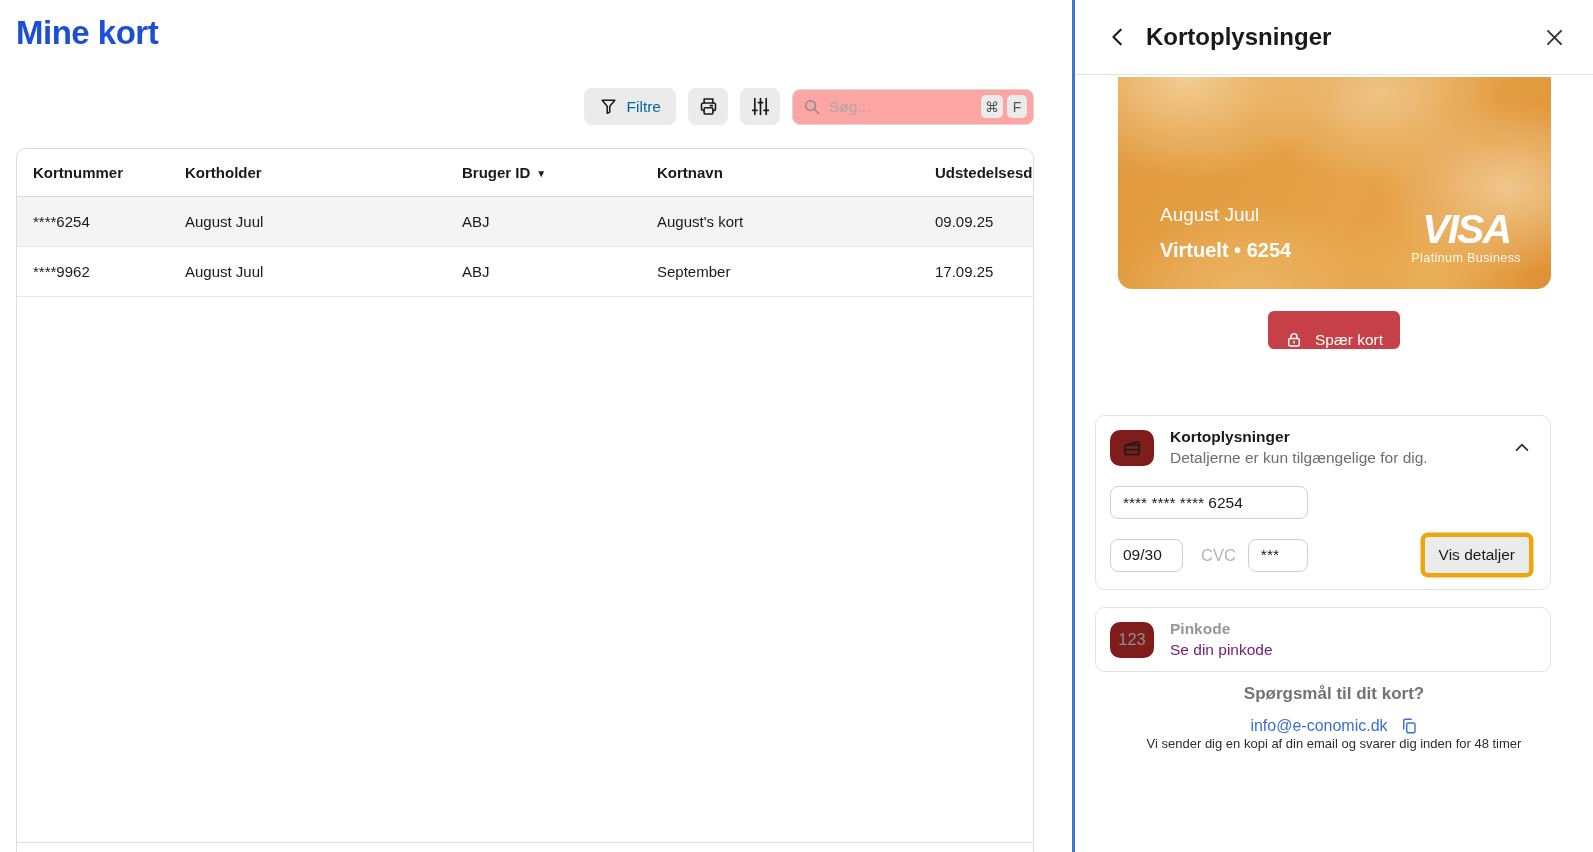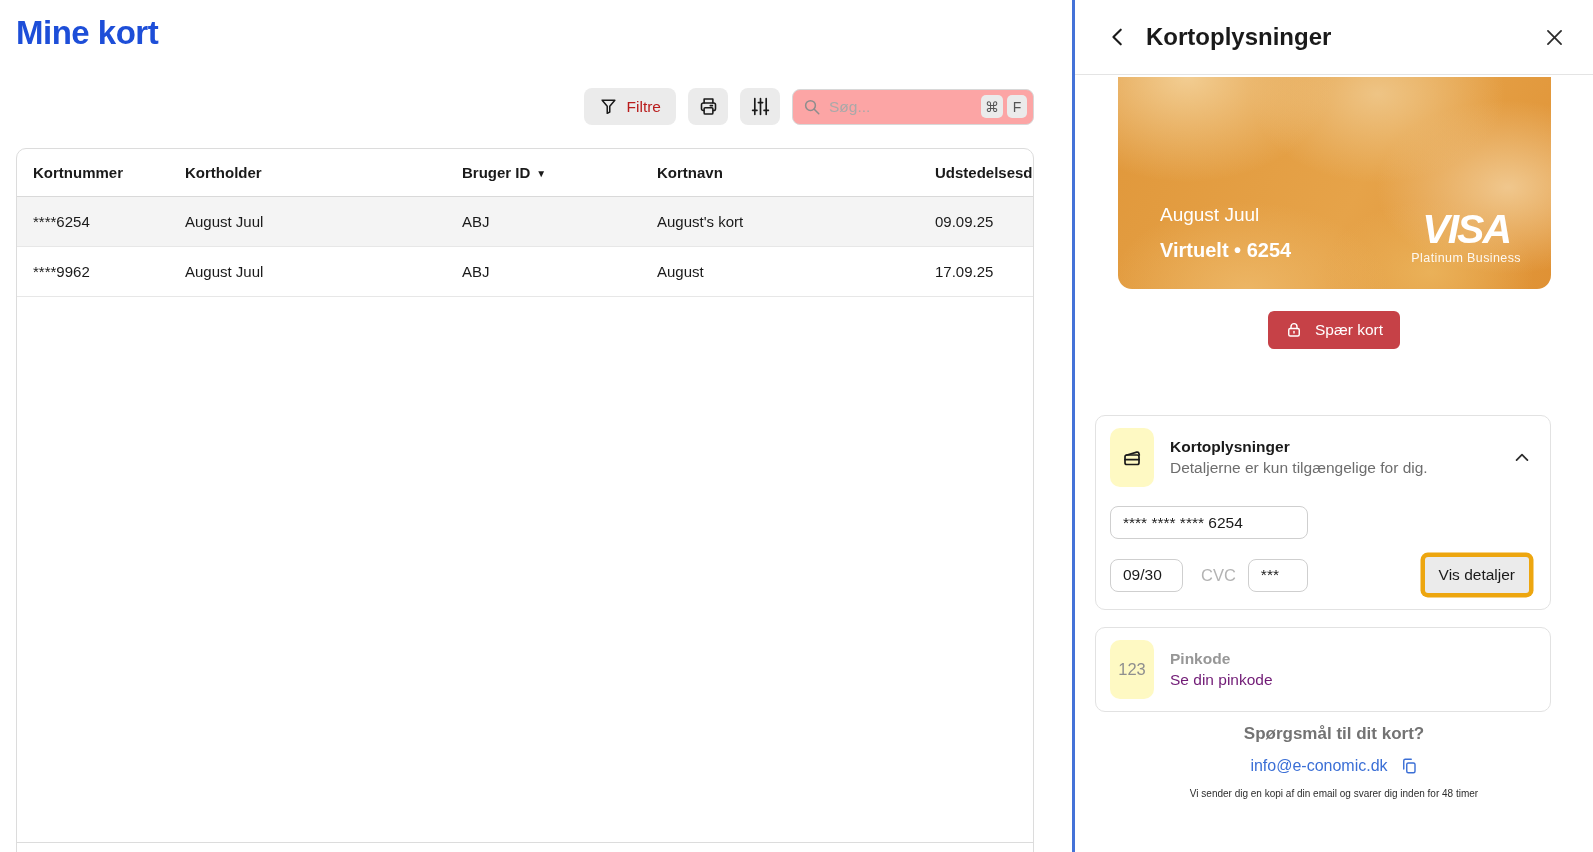--- a/index.html
+++ b/index.html
@@ -4,21 +4,21 @@
 <style>
   * { margin:0; padding:0; box-sizing:border-box; }
   html,body { width:1593px; height:852px; overflow:hidden; background:#fff;
     font-family:"Liberation Sans","DejaVu Sans",sans-serif; color:#1a1a1a; }
 
   
   .main { position:absolute; left:0; top:0; width:1072px; height:852px; background:#fff; }
   .page-title { position:absolute; left:16px; top:14px; font-size:33px; font-weight:600; letter-spacing:-0.5px; color:#1d4ed8; }
 
   .toolbar { position:absolute; top:88px; left:0; width:1034px; display:flex; justify-content:flex-end; align-items:center; gap:10px; }
-  .tb-btn { display:flex; align-items:center; gap:9px; background:#ebebeb; border:none; border-radius:8px; height:37px; padding:0 15px; font-size:15.5px; color:#b91c1c; cursor:pointer; font-family:inherit; }
+  .tb-btn { display:flex; align-items:center; gap:9px; background:#ebebeb; border:none; border-radius:8px; height:37px; padding:0 15px; font-size:15.5px; color:#0369a1; cursor:pointer; font-family:inherit; }
   .tb-btn.icon-only { width:40px; justify-content:center; padding:0; }
   .tb-btn + .tb-btn.icon-only { margin-left:2px; }
   .search-box { display:flex; align-items:center; width:242px; height:36px; border:1px solid #d8d8d8; border-radius:8px; background:#fca5a5; padding:0 6px 0 10px; margin-left:2px; }
   .search-box input { flex:1; border:none; outline:none; font-size:15.5px; color:#333; min-width:0; background:transparent; font-family:inherit; }
   .search-box input::placeholder { color:#a9a9a9; }
   .kbd { display:inline-flex; align-items:center; justify-content:center; min-width:20px; height:23px; padding:0 4px; background:#ebebeb; border-radius:5px; font-size:14px; color:#555; margin-left:4px; }
 
   .table-wrap { position:absolute; left:16px; top:148px; width:1018px; height:743px;
     border:1px solid #dcdcdc; border-radius:10px; overflow:hidden; background:#fff;
     display:flex; flex-direction:column; }
@@ -48,27 +48,27 @@
       radial-gradient(46% 62% at 90% 52%, #f0c78d 0%, rgba(240,199,141,0) 66%),
       radial-gradient(52% 66% at 30% 100%,#ecb564 0%, rgba(236,181,100,0) 62%),
       radial-gradient(40% 56% at 72% 92%, #eab159 0%, rgba(234,177,89,0) 60%),
       linear-gradient(118deg,#e0973a 0%,#e6a349 55%,#df9134 100%); }
   .ccard .holder { position:absolute; left:42px; bottom:63px; font-size:19px; }
   .ccard .cline  { position:absolute; left:42px; bottom:27px; font-size:20px; font-weight:700; }
   .visa { position:absolute; right:30px; bottom:24px; text-align:center; }
   .visa .visa-word { font-size:41px; font-weight:700; font-style:italic; letter-spacing:-2px; line-height:1; }
   .visa .visa-tier { font-size:12.5px; letter-spacing:.4px; opacity:.92; margin-top:1px; }
 
-  .block-btn { display:flex; align-items:center; gap:12px; margin:22px auto 0;
+  .block-btn { display:flex; align-items:flex-end; gap:12px; margin:22px auto 0;
     background:#c64147; color:#fff; border:none; border-radius:6px; height:38px;
     padding:0 17px; font-size:15.5px; cursor:pointer; font-family:inherit; }
 
   .sect { margin:66px 42px 0 20px; border:1px solid #e2e2e2; border-radius:10px; padding:12px 14px 16px; }
   .sect-head { display:flex; align-items:center; cursor:pointer; }
-  .sq-icon { width:44px; height:59px; flex:0 0 44px; background:#fef9c3; border-radius:10px;
+  .sq-icon { width:44px; height:36px; flex:0 0 44px; background:#7f1d1d; border-radius:10px;
     display:flex; align-items:center; justify-content:center; color:#8f8f8f; font-size:16.5px; }
   .sect-txt { margin-left:16px; flex:1; }
   .sect-title { font-size:15.5px; font-weight:700; color:#1a1a1a; }
   .sect-sub { font-size:15.5px; color:#6d6d6d; margin-top:3px; }
   .chev-btn { background:none; border:none; cursor:pointer; display:flex; padding:4px; }
 
   .inp { border:1px solid #cfcfcf; border-radius:8px; height:33px; font-size:15.5px;
     padding:0 12px; color:#1a1a1a; outline:none; background:#fff; font-family:inherit; }
   .num-inp { width:198px; margin-top:19px; }
   .detail-row { display:flex; align-items:center; margin-top:18px; }
@@ -80,21 +80,21 @@
     box-shadow:0 0 0 4.5px #eda60f; font-family:inherit; }
 
   .sect.pin { margin-top:17px; padding:12px 14px; }
   .pin .sect-title { color:#979797; }
   .pin .sect-sub { color:#701a75; }
 
   .panel-foot { text-align:center; margin-top:12px; padding:0 28px; }
   .foot-q { font-size:17px; font-weight:700; color:#737373; }
   .foot-link { display:inline-flex; align-items:center; gap:12px; margin-top:13px;
     color:#3b6fd6; font-size:16px; text-decoration:none; cursor:pointer; }
-  .foot-note { margin-top:12px; font-size:10px; color:#2d2d2d; line-height:1.45; }
+  .foot-note { margin-top:0; font-size:13px; color:#2d2d2d; line-height:1.45; }
 
   svg { display:block; }
 </style>
 </head>
 <body>
 
 <div class="main">
   <h1 class="page-title">Mine kort</h1>
 
   <div class="toolbar">
@@ -153,21 +153,21 @@
       <div class="c1">****6254</div>
       <div class="c2">August Juul</div>
       <div class="c3">ABJ</div>
       <div class="c4">August's kort</div>
       <div class="c5">09.09.25</div>
     </div>
     <div class="trow tr">
       <div class="c1">****9962</div>
       <div class="c2">August Juul</div>
       <div class="c3">ABJ</div>
-      <div class="c4">August</div>
+      <div class="c4">September</div>
       <div class="c5">17.09.25</div>
     </div>
     <div class="tspacer"></div>
     <div class="tfoot">Poster: 2</div>
   </div>
 </div>
 
 <aside class="panel">
   <div class="panel-header">
     <button class="back-btn">

